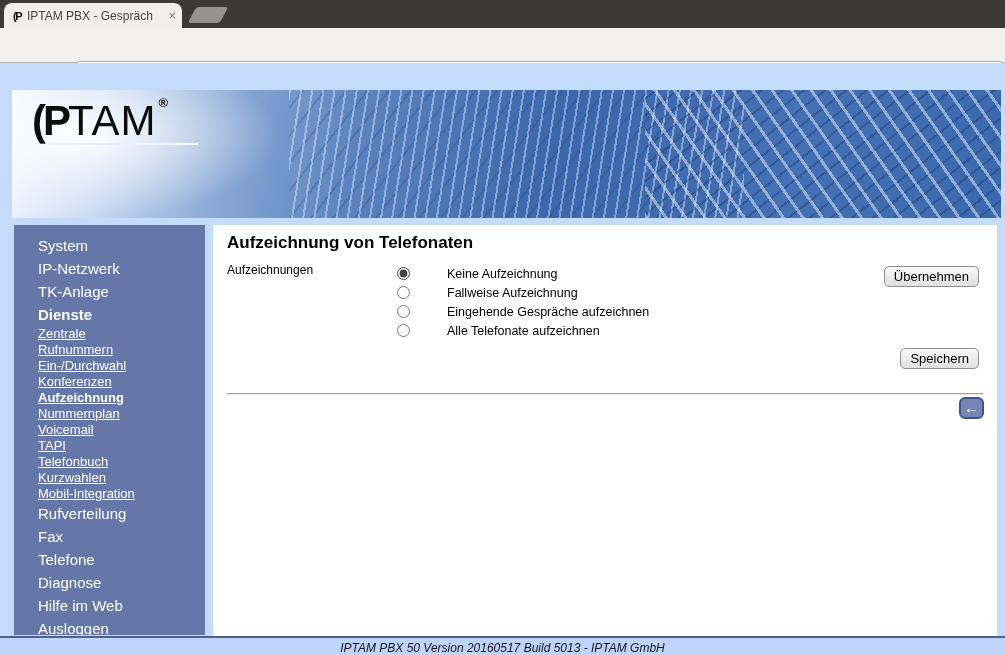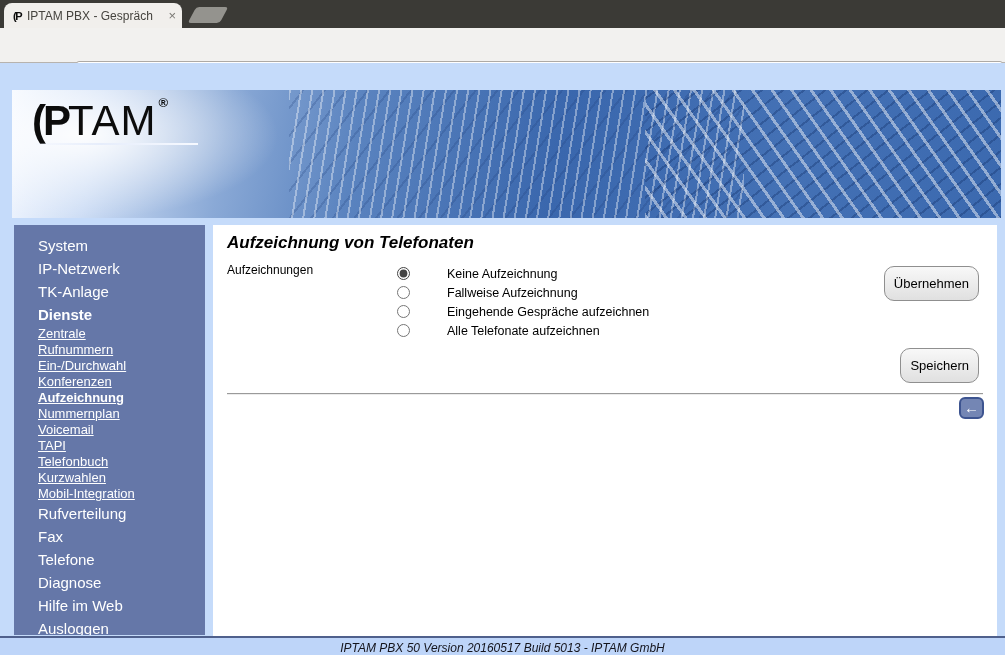--- a/index.html
+++ b/index.html
@@ -48,28 +48,28 @@
 
   
   #sidebar { left:14px; top:225px; width:191px; height:410px; background:#6577a8;
     color:#fff; padding-top:9px; overflow:hidden; }
   .nav1 { font-size:15px; line-height:23px; padding-left:24px; cursor:pointer; }
   .nav2 { font-size:13px; line-height:16px; padding-left:24px; cursor:pointer;text-decoration:underline; }
   .bold { font-weight:bold; }
 
   
   #content { left:213px; top:225px; width:784px; height:411px; background:#fff; }
-  #ptitle { left:227px; top:233px; font-size:17px; font-weight:bold; color:#000;font-style:italic; }
+  #ptitle { left:227px; top:233px; font-size:17px; font-weight:bold; color:#000; }
   #flabel { left:227px; top:263px; font-size:12px; color:#000; }
   #radios { left:397px; top:264px; }
   .rrow { display:flex; align-items:center; height:19px; font-size:12.5px; color:#000;gap:32px; }
   .rrow input { width:13px; height:13px; margin:0 5px 0 0; accent-color:#444; }
   .btn { font-family:"Liberation Sans",sans-serif; font-size:13px; color:#000;
     background:linear-gradient(#f8f8f8,#e0e0e0); border:1px solid #8f8f8f;
-    border-radius:10px; padding:2px 9px; height:35px; cursor:pointer; }
+    border-radius:5px; padding:2px 9px; height:21px; cursor:pointer; }
   #applybtn { top:266px; right:26px; }
   #savebtn  { top:348px; right:26px; }
   #divider { left:227px; top:393px; width:756px; height:2px;
     border-top:1px solid #9a9a9a; border-bottom:1px solid #ececec; }
   #backarrow { top:397px; right:21px; width:25px; height:22px; background:#7486b4;
     border:2px solid #3d5490; border-radius:6px; color:#fff; font-weight:bold;
     font-size:15px; line-height:18px; text-align:center; cursor:pointer; }
 
   
   #footer { left:0; top:636px; width:1005px; height:25px; background:#bed5f9;

